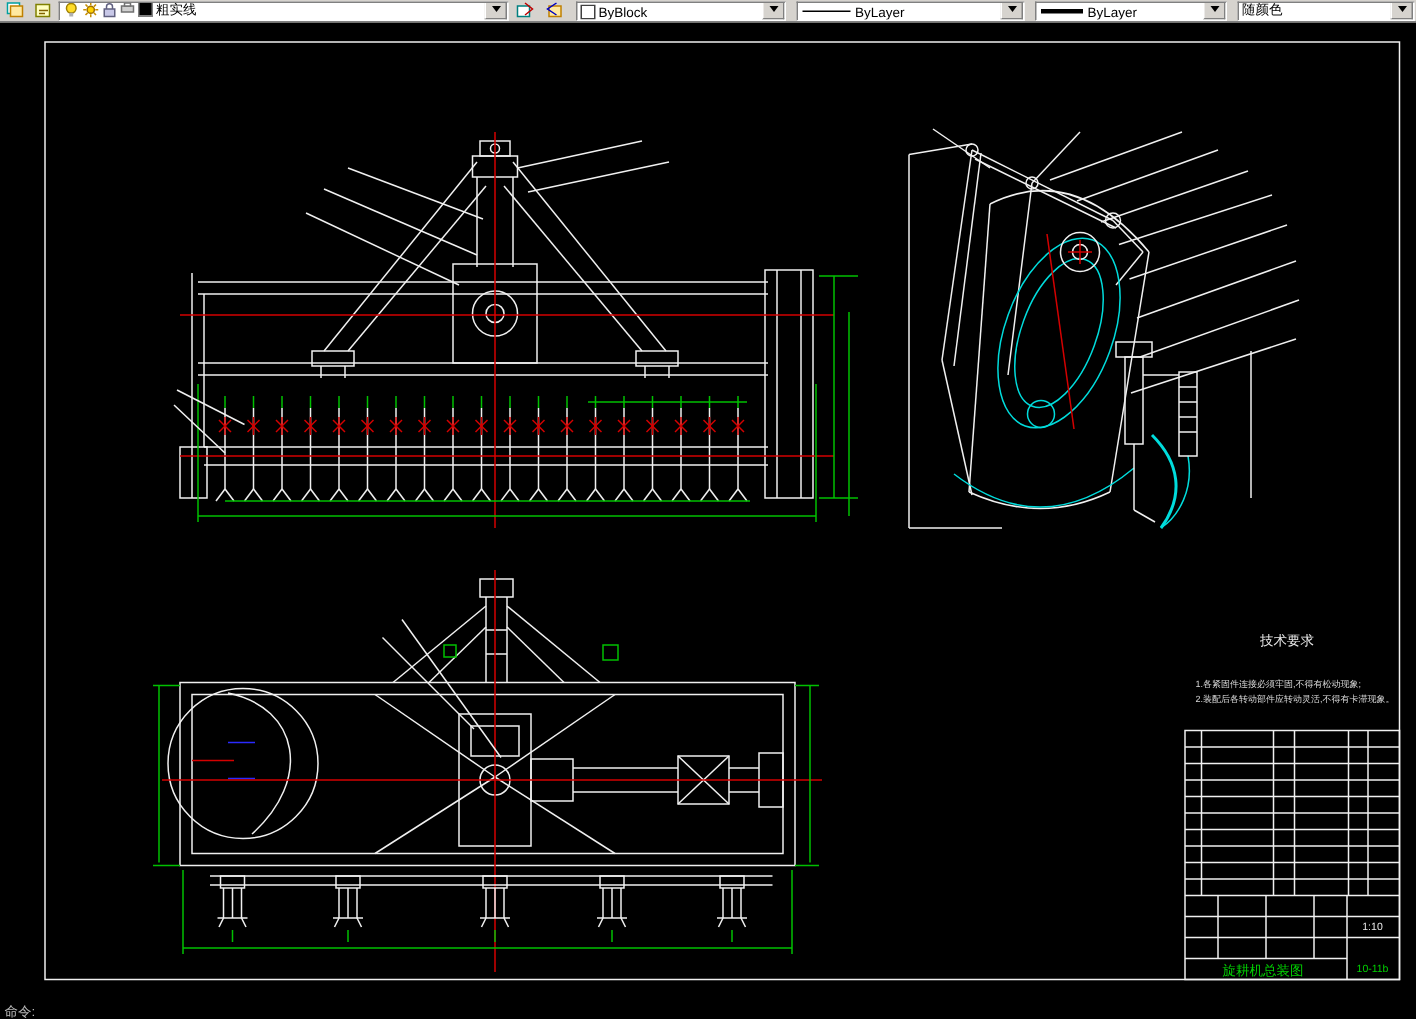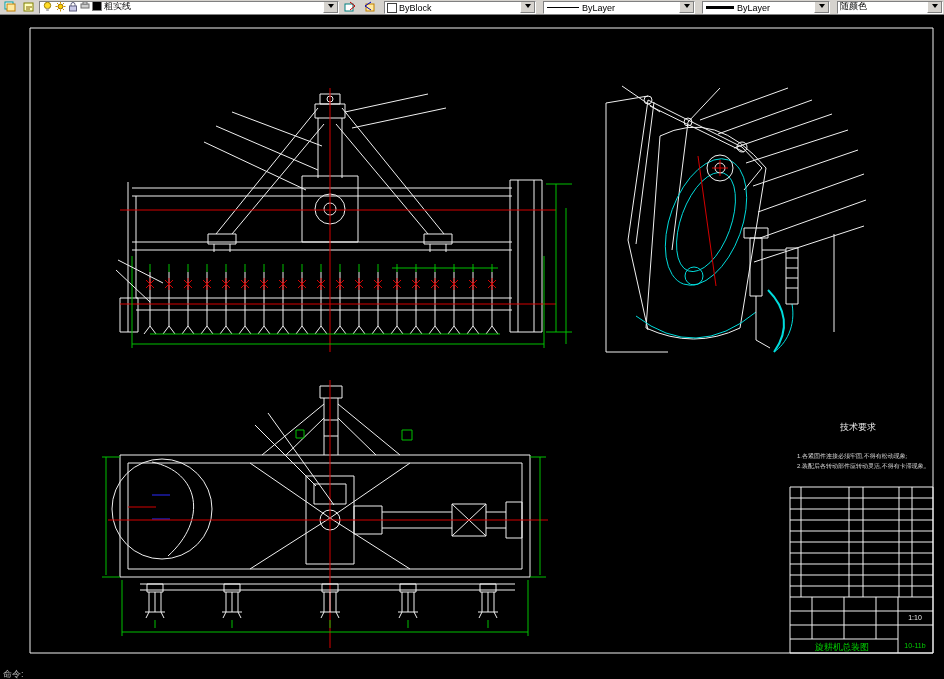--- a/index.html
+++ b/index.html
@@ -82,21 +82,21 @@
     </svg>
   </div>
   <div class="tbtn">
     <svg width="12" height="12">
       <rect x="3" y="3" width="8" height="7" fill="#ffe9a0" stroke="#c08000"></rect>
       <path d="M8,1 L2,5 L8,9" fill="none" stroke="#0000c0"></path>
     </svg>
   </div>
   <span class="sep"></span>
 
-  <div class="combo" style="width:152px">
+  <div class="combo" style="width:140px">
     <div class="cval">
       <span class="swatch" style="background:#fff;border:1px solid #404040"></span>
       <span>ByBlock</span>
     </div>
     <div class="arrow">
         <span class="tri"></span>
       </div>
   </div>
   <span class="sep"></span>
 

